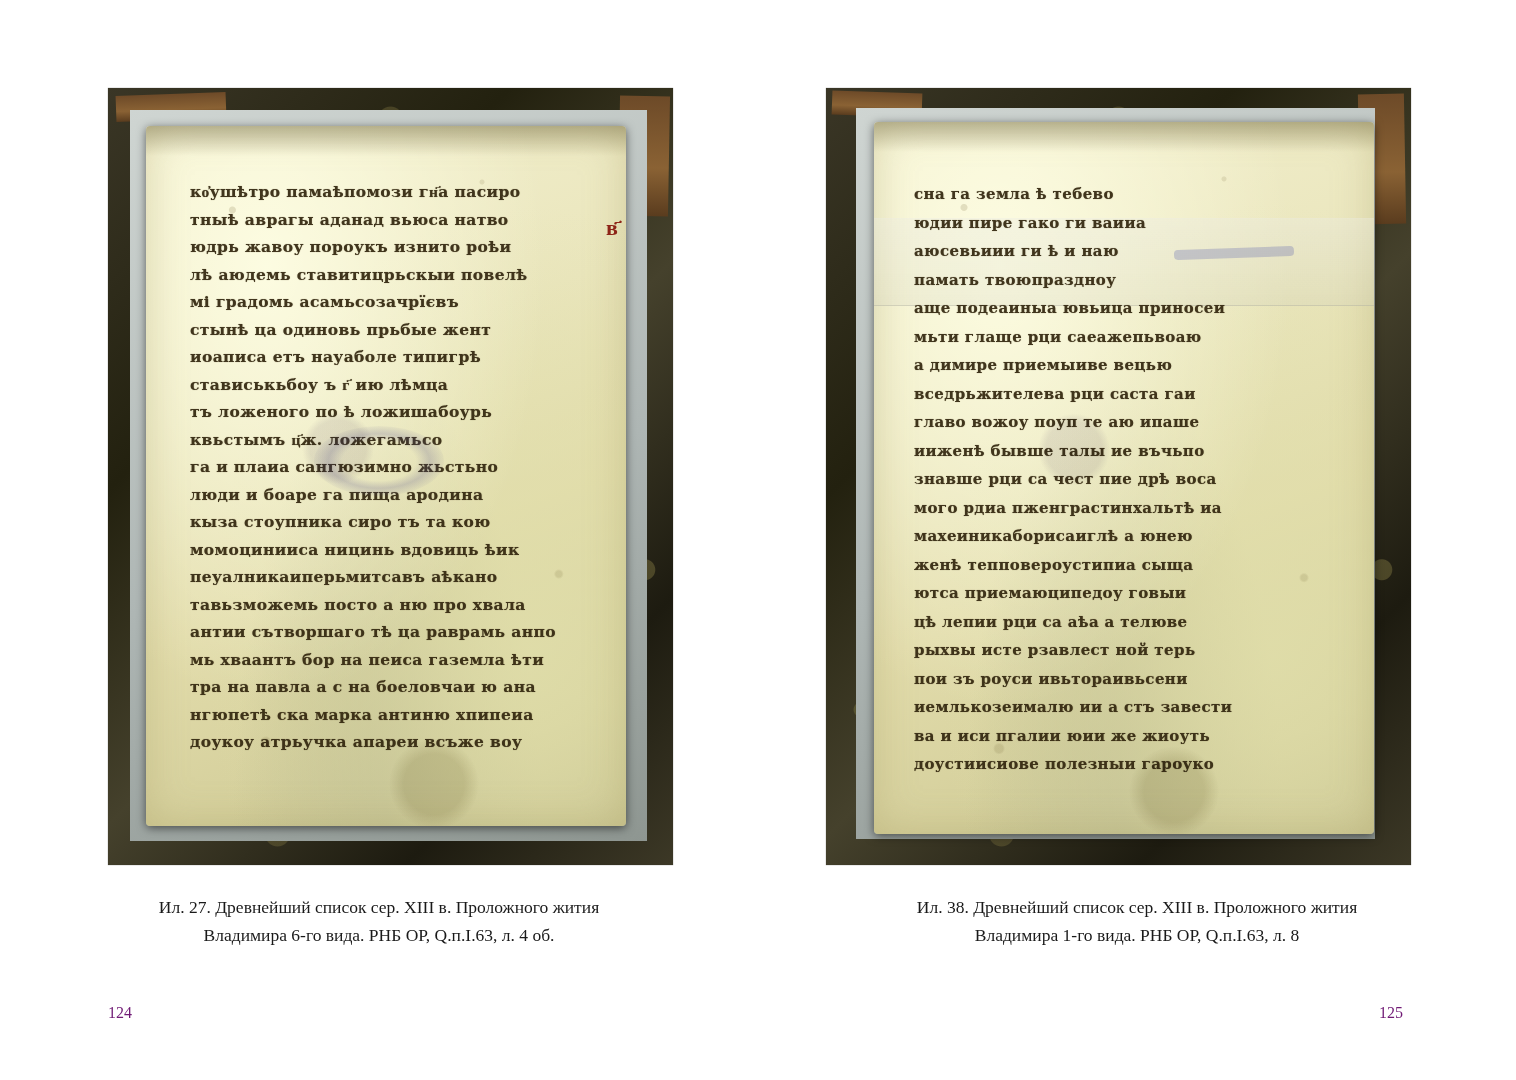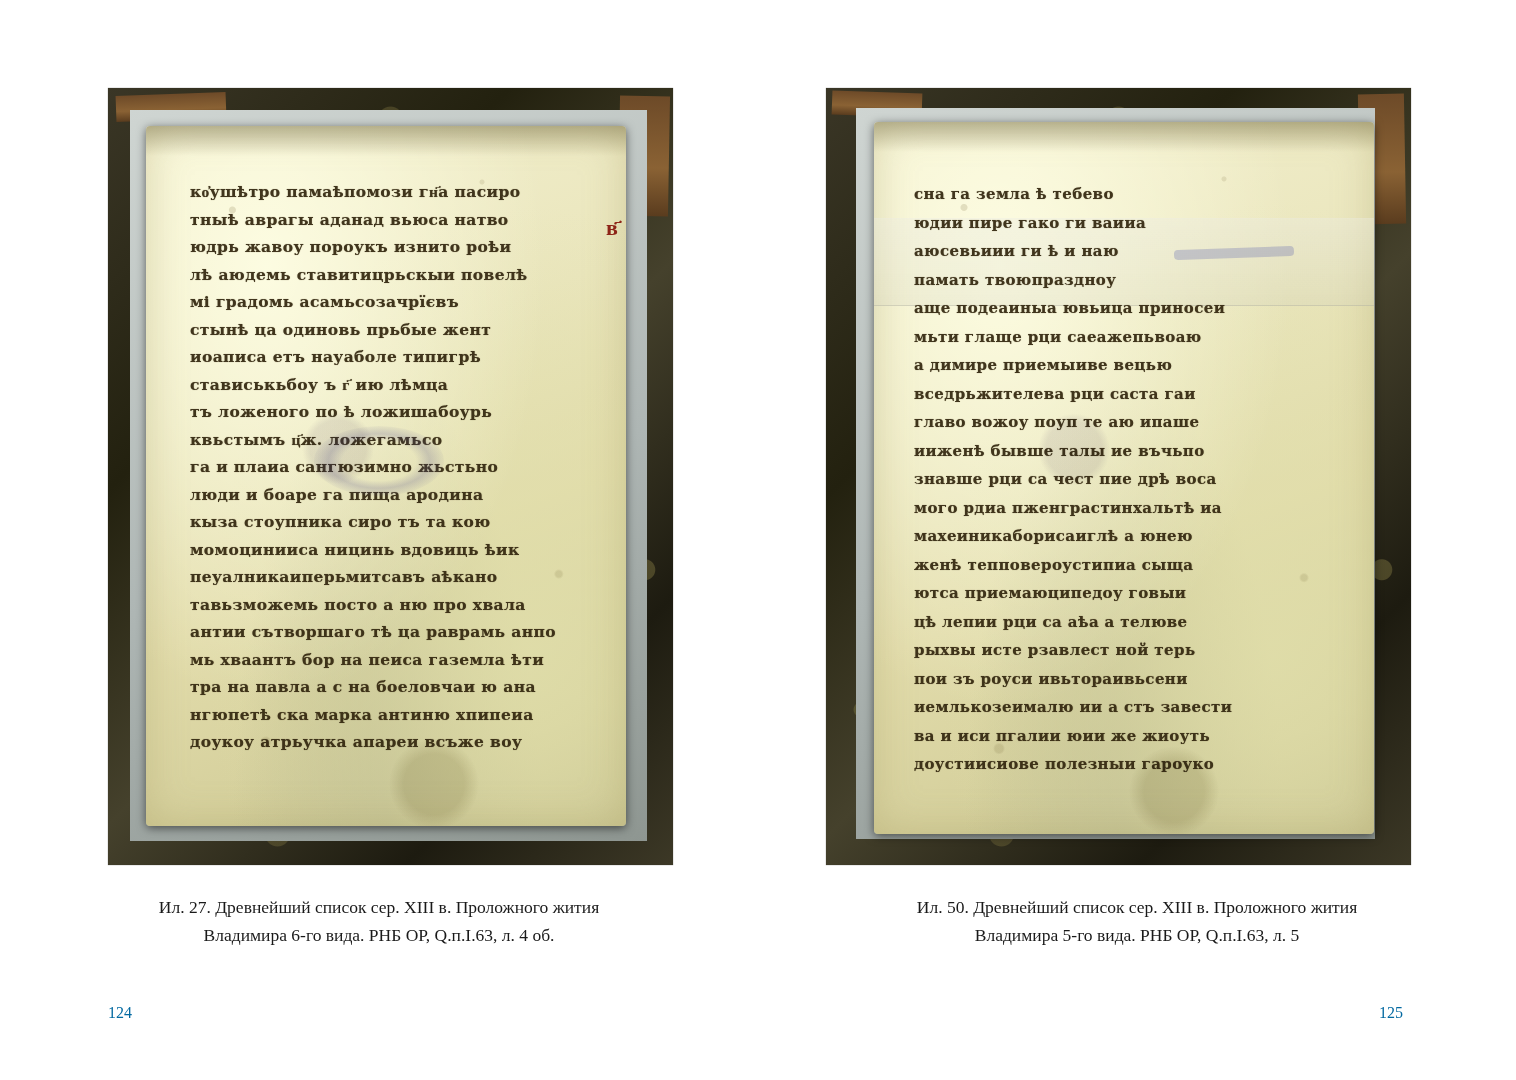--- a/index.html
+++ b/index.html
@@ -186,21 +186,21 @@
   }
   .caption-left  { left: 0; top: 893px; }
   .caption-right { left: 0; top: 893px; }
   .caption div { white-space: pre; }
 
   
   .folio {
     position: absolute;
     font-family: "Liberation Serif", serif;
     font-size: 16px;
-    color: #0369a1;
+    color: #701a75;
     bottom: 58px;
   }
   .folio-left  { left: 108px; }
   .folio-right { right: 113px; }
 </style>
 </head>
 <body>
 
 <div class="spread">
 
@@ -296,20 +296,20 @@
           <div class="script-line r">доустиисиове  полезныи гароуко</div>
         </div>
 
         <div class="bluepen" style="left:300px; top:126px; width:120px; transform:rotate(-2deg);"></div>
 
         <div class="leaf-texture"></div>
       </div>
     </div>
 
     <div class="caption caption-right">
-      <div>Ил. 50. Древнейший список сер. XIII в. Проложного жития</div>
-      <div>Владимира 5-го вида. РНБ ОР, Q.п.I.63, л. 5</div>
+      <div>Ил. 38. Древнейший список сер. XIII в. Проложного жития</div>
+      <div>Владимира 1-го вида. РНБ ОР, Q.п.I.63, л. 8</div>
     </div>
 
     <div class="folio folio-right">125</div>
   </div>
 
 </div>
 
 </body></html>

